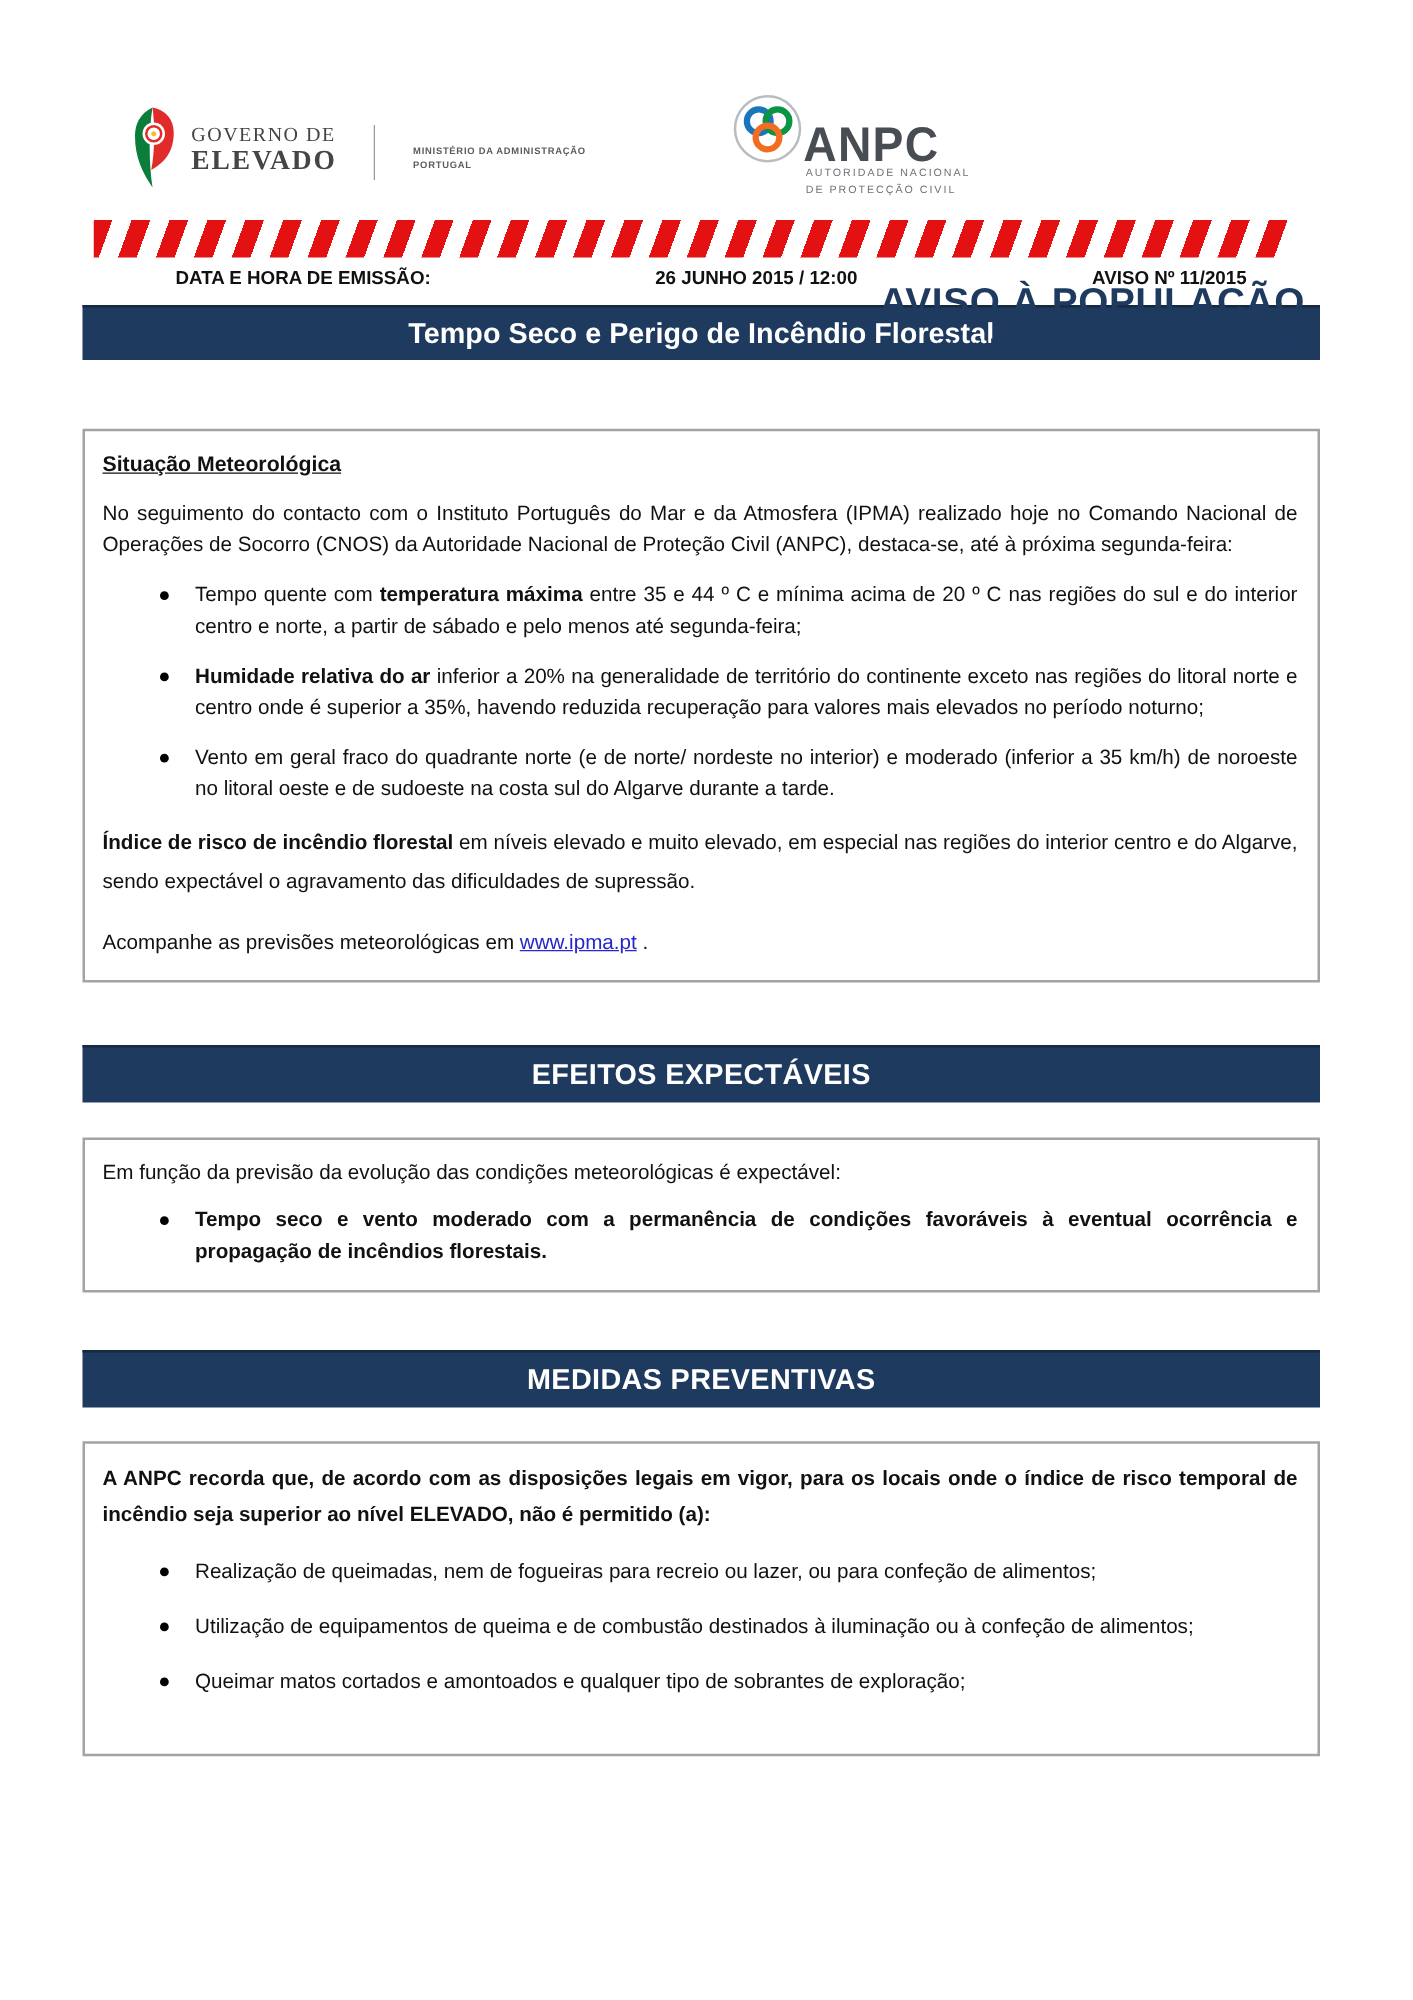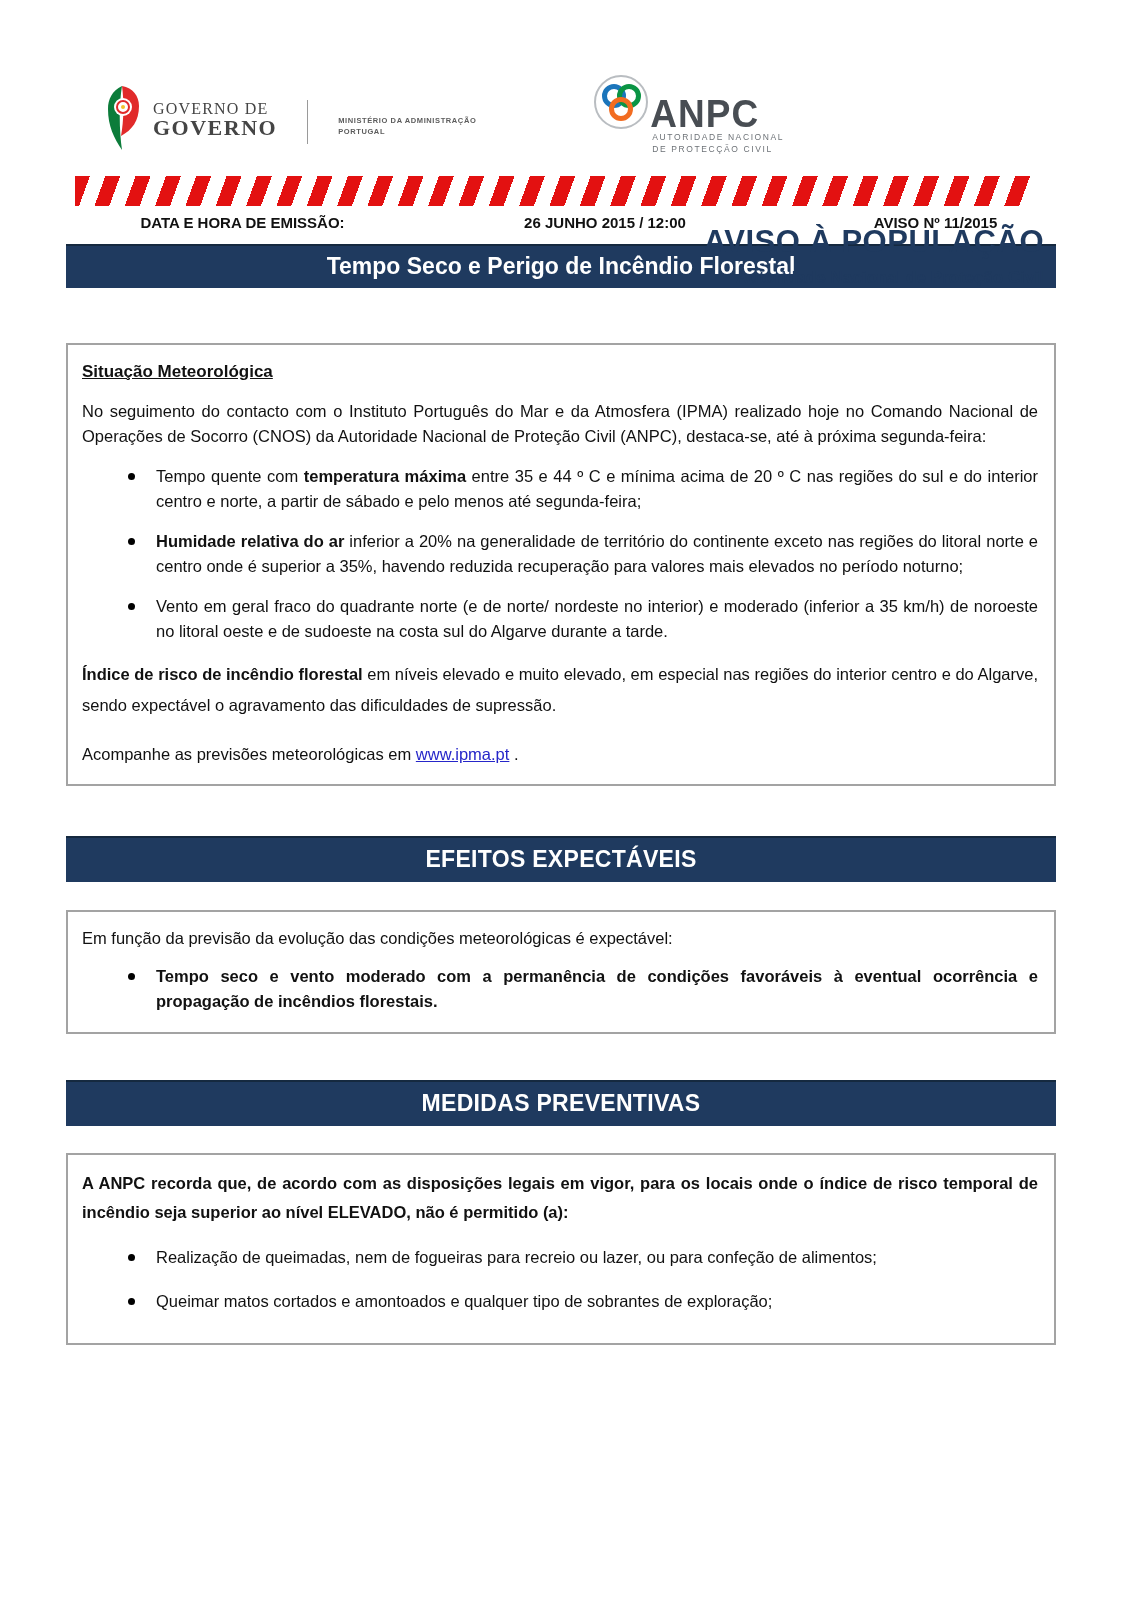--- a/index.html
+++ b/index.html
@@ -11,21 +11,21 @@
   *{margin:0;padding:0;box-sizing:border-box;}
   html,body{background:#ffffff;}
   body{
     width:1130px;height:1600px;position:relative;overflow:hidden;
     font-family:"Liberation Sans","DejaVu Sans",sans-serif;
     color:var(--ink);
   }
   .page{position:relative;width:1130px;height:1600px;}
 
   
-  .logo-row{display:flex;align-items:flex-end;margin:84px 74px 0 105px;height:72px;}
+  .logo-row{display:flex;align-items:center;margin:84px 74px 0 105px;height:72px;}
   .gov-logo{display:flex;align-items:center;gap:12px;}
   .gov-text{font-family:"Liberation Serif","DejaVu Serif",serif;color:#454545;line-height:1.02;}
   .gov-text .l1{font-size:16px;letter-spacing:1.2px;}
   .gov-text .l2{font-size:22px;font-weight:bold;letter-spacing:1.5px;}
   .vdiv{width:1px;height:44px;background:#9a9a9a;margin:4px 18px 0 18px;}
   .ministry{font-size:7.5px;font-weight:bold;color:#5c5c5c;letter-spacing:.6px;line-height:1.5;margin-top:12px;}
   .anpc{display:flex;flex-direction:column;align-items:flex-start;margin-left:118px;margin-top:-6px;}
   .anpc-top{display:flex;align-items:flex-end;}
   .rings{position:relative;width:54px;height:54px;border:2px solid #b9bdc1;border-radius:50%;background:#fff;}
   .ring{position:absolute;border-radius:50%;width:24px;height:24px;border-width:5px;border-style:solid;}
@@ -70,21 +70,21 @@
   #box-meteo .intro{margin-bottom:15px;}
   #box-meteo .risk{line-height:1.85;margin-top:2px;}
   #box-meteo .follow{margin-top:22px;}
 
   #banner-efeitos{margin-top:50px;}
   #box-efeitos{margin-top:28px;}
   #box-efeitos .intro{margin-bottom:13px;}
   #box-efeitos li{margin-bottom:2px;}
 
   #banner-medidas{margin-top:46px;}
-  #box-medidas{margin-top:27px;padding-bottom:10px;}
+  #box-medidas{margin-top:27px;padding-bottom:26px;}
   #box-medidas .intro{font-weight:bold;line-height:1.8;margin-bottom:17px;}
   #box-medidas li{margin-bottom:19px;}
 </style>
 </head>
 <body>
 
 <div class="page">
 
   <div class="logo-row">
     <div class="gov-logo">
@@ -92,21 +92,21 @@
         <svg width="36" height="68" viewBox="0 0 36 68" aria-hidden="true">
           <path d="M17 2 C7 7 3 15 3 25 C3 42 9 54 17 66 C14 46 14 20 17 2 Z" fill="#0c7c3a"></path>
           <path d="M17 2 C28 4 34 12 34 22 C34 37 27 46 16 52 C19 37 19 16 17 2 Z" fill="#e12a2a"></path>
           <circle cx="18" cy="23" r="9" fill="#fff"></circle>
           <circle cx="18" cy="23" r="6" fill="none" stroke="#e12a2a" stroke-width="2"></circle>
           <circle cx="18" cy="23" r="2" fill="#f2c12e"></circle>
         </svg>
       </span>
       <span class="gov-text">
         <div class="l1">GOVERNO DE</div>
-        <div class="l2">GOVERNO</div>
+        <div class="l2">ELEVADO</div>
       </span>
       <span class="vdiv"></span>
       <span class="ministry">
         <div>MINISTÉRIO DA ADMINISTRAÇÃO</div>
         <div>PORTUGAL</div>
       </span>
     </div>
 
     <div class="anpc">
       <div class="anpc-top">
@@ -157,17 +157,18 @@
     <ul>
       <li><span class="b">Tempo seco e vento moderado com a permanência de condições favoráveis à eventual ocorrência e propagação de incêndios florestais.</span></li>
     </ul>
   </div>
 
   <div class="navy-bar section" id="banner-medidas">MEDIDAS PREVENTIVAS</div>
   <div class="box" id="box-medidas">
     <p class="intro"><span class="b">A ANPC recorda que, de acordo com as disposições legais em vigor, para os locais onde o índice de risco temporal de incêndio seja superior ao nível ELEVADO, não é permitido (a):</span></p>
     <ul>
       <li><span>Realização de queimadas, nem de fogueiras para recreio ou lazer, ou para confeção de alimentos;</span></li>
+      <li><span>Utilização de equipamentos de queima e de combustão destinados à iluminação ou à confeção de alimentos;</span></li>
       <li><span>Queimar matos cortados e amontoados e qualquer tipo de sobrantes de exploração;</span></li>
     </ul>
   </div>
 
 </div>
 
 </body></html>

